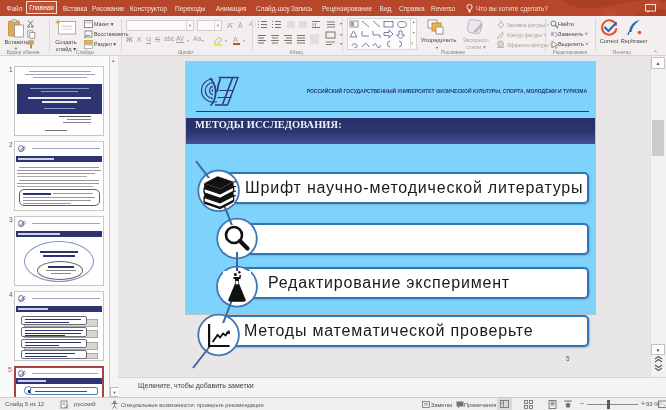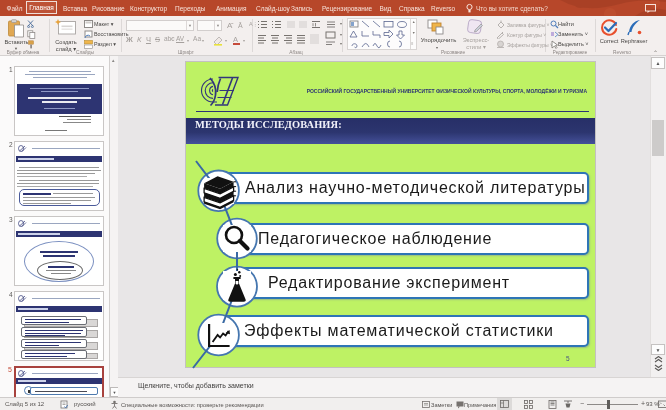--- a/index.html
+++ b/index.html
@@ -377,21 +377,21 @@
     <div class="abs" style="left:2px;top:2px;width:28px;height:1.5px;background:#cdd3ea;"></div>
   </div>
   <div class="abs" style="left:8px;top:18px;width:9px;height:9px;border:1px solid #4d79ae;border-radius:50%;background:#fff;">
         <div class="abs" style="left:2.5px;top:2.5px;width:3px;height:3px;background:#333;"></div>
       </div>
   <div class="abs" style="left:14px;top:19px;width:68px;height:8px;border:1px solid #4d79ae;border-radius:2px;background:#fff;">
     <div class="abs" style="left:4px;top:3px;width:52px;height:1px;background:#4a4a55;"></div>
   </div>
 </div>
 
-<div class="abs" style="left:186px;top:62px;width:409px;height:305px;background:#bef264;outline:1px solid #c3c1c0;">
+<div class="abs" style="left:186px;top:62px;width:409px;height:252px;background:#7dd3fc;outline:1px solid #c3c1c0;">
 
   <svg class="abs" style="left:10px;top:14px;" width="44" height="32" viewBox="0 0 44 32">
     <g fill="none" stroke="#32367b" stroke-width="1.1">
       <path d="M17 3 A 11.5 11.5 0 0 0 17 26 L 21 26"></path>
       <path d="M17 6.8 A 7.8 7.8 0 0 0 17 22.4"></path>
       <path d="M17 10.4 A 4.3 4.3 0 0 0 17 18.8"></path>
       <path d="M17 13.6 A 1.1 1.1 0 0 0 17 15.6"></path>
       <path d="M14 2 C 18.5 7 20.5 13 19.5 19 C 19 23 17.5 26.5 14.5 29.5" stroke-width="1.7"></path>
       <path d="M24.5 2.5 C 22.5 7 21.5 11 21.2 16" stroke-width="1.7"></path>
       <path d="M19 29 L 31.5 29 L 42 1.5 L 22.5 1.5" stroke-width="1.4"></path>
@@ -405,24 +405,23 @@
 
   <div class="abs" style="left:0;top:56px;width:409px;height:26px;background:linear-gradient(180deg,#272f67 0%,#2c356f 55%,#45519a 100%);">
     <div style="position:absolute;left:9px;top:1.5px;line-height:10.5px;font-family:'Liberation Serif',serif;font-weight:bold;font-size:10.4px;color:#f2f2fa;letter-spacing:0.1px;white-space:nowrap;">МЕТОДЫ ИССЛЕДОВАНИЯ:</div>
   </div>
 
   <div class="abs" style="left:36px;top:110px;width:367px;height:32px;border:2px solid #2e75b6;border-radius:5px;background:#fff;box-shadow:1px 1px 1.5px rgba(120,140,160,0.5);"></div>
   <div class="abs" style="left:50px;top:161px;width:353px;height:32px;border:2px solid #2e75b6;border-radius:5px;background:#fff;box-shadow:1px 1px 1.5px rgba(120,140,160,0.5);"></div>
   <div class="abs" style="left:50px;top:205px;width:353px;height:32px;border:2px solid #2e75b6;border-radius:5px;background:#fff;box-shadow:1px 1px 1.5px rgba(120,140,160,0.5);"></div>
   <div class="abs" style="left:36px;top:253px;width:367px;height:32px;border:2px solid #2e75b6;border-radius:5px;background:#fff;box-shadow:1px 1px 1.5px rgba(120,140,160,0.5);"></div>
 
-  <div class="abs" style="left:59px;top:110px;height:32px;line-height:31px;font-size:16px;letter-spacing:0.8px;color:#1a1a1a;white-space:nowrap;">Анализ научно-методической литературы</div>
-  <div class="abs" style="left:72px;top:161px;height:32px;line-height:31px;font-size:16px;letter-spacing:0.8px;color:#1a1a1a;white-space:nowrap;">Педагогическое наблюдение</div>
+  <div class="abs" style="left:59px;top:110px;height:32px;line-height:31px;font-size:16px;letter-spacing:0.8px;color:#1a1a1a;white-space:nowrap;">Шрифт научно-методической литературы</div>
   <div class="abs" style="left:82px;top:205px;height:32px;line-height:31px;font-size:16px;letter-spacing:0.8px;color:#1a1a1a;white-space:nowrap;">Редактирование эксперимент</div>
-  <div class="abs" style="left:58px;top:253px;height:32px;line-height:31px;font-size:16px;letter-spacing:0.8px;color:#1a1a1a;white-space:nowrap;">Эффекты математической статистики</div>
+  <div class="abs" style="left:58px;top:253px;height:32px;line-height:31px;font-size:16px;letter-spacing:0.8px;color:#1a1a1a;white-space:nowrap;">Методы математической проверьте</div>
 
   <svg class="abs" style="left:0;top:0;" width="409" height="309" viewBox="0 0 409 309">
     <g fill="#fff" stroke="#4576af" stroke-width="1.8">
       <circle cx="32.6" cy="128.8" r="20.3"></circle>
       <circle cx="51" cy="176.5" r="19.8"></circle>
       <circle cx="51" cy="224.6" r="20"></circle>
       <circle cx="32.6" cy="273" r="20.3"></circle>
     </g>
     <path d="M10 99 L32.6 128.8 L51 176.5 L51 224.6 L32.6 273 L7 306" fill="none" stroke="#3a6aa4" stroke-width="2"></path>
     <g fill="#fff">

